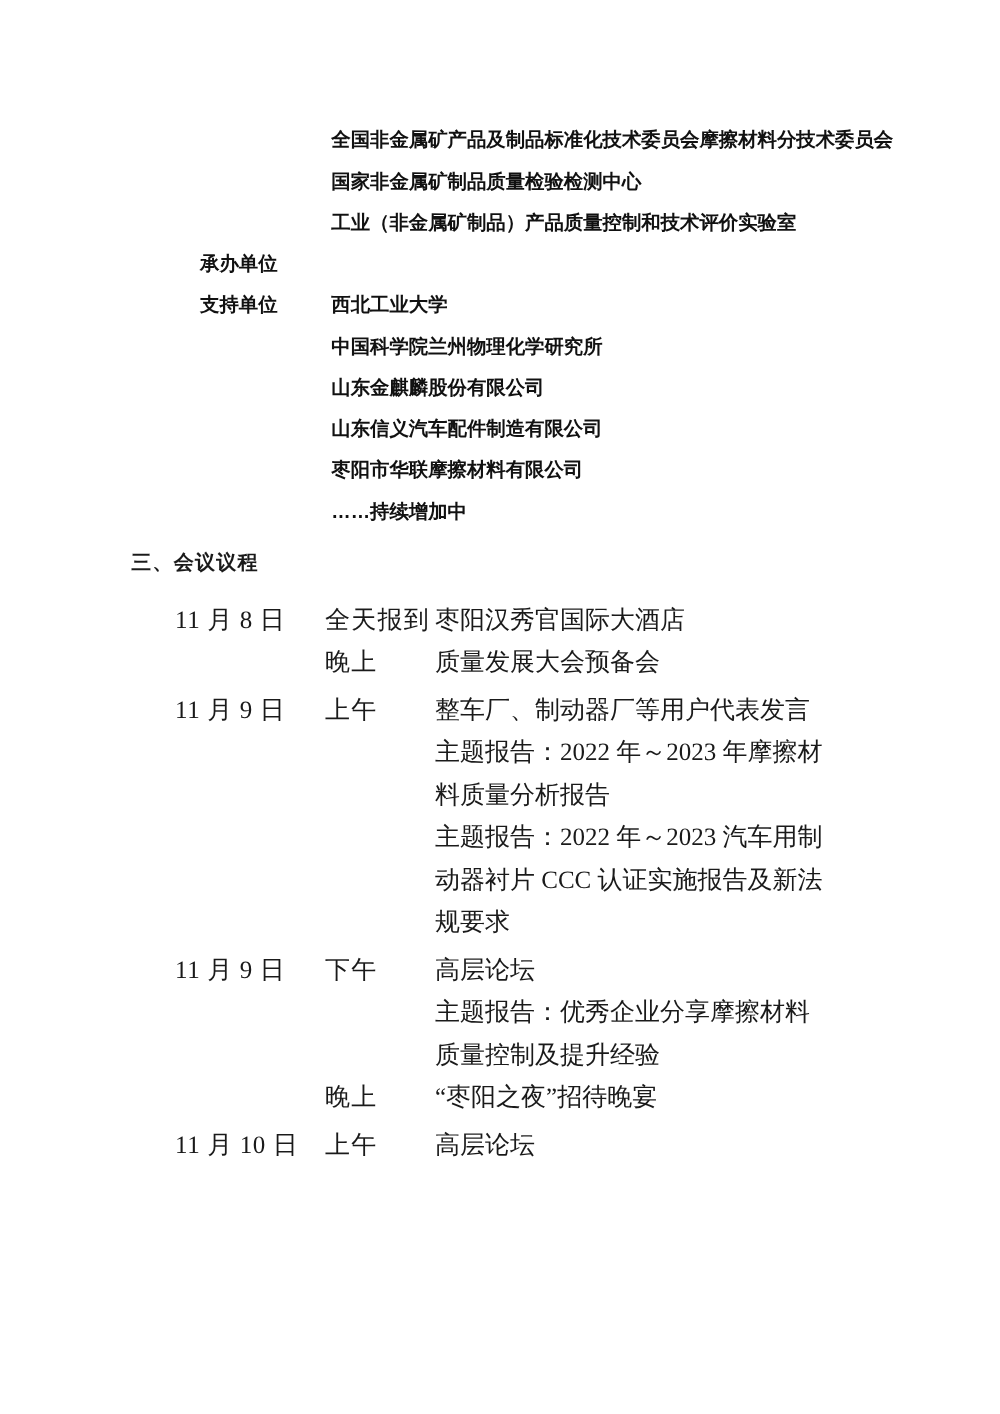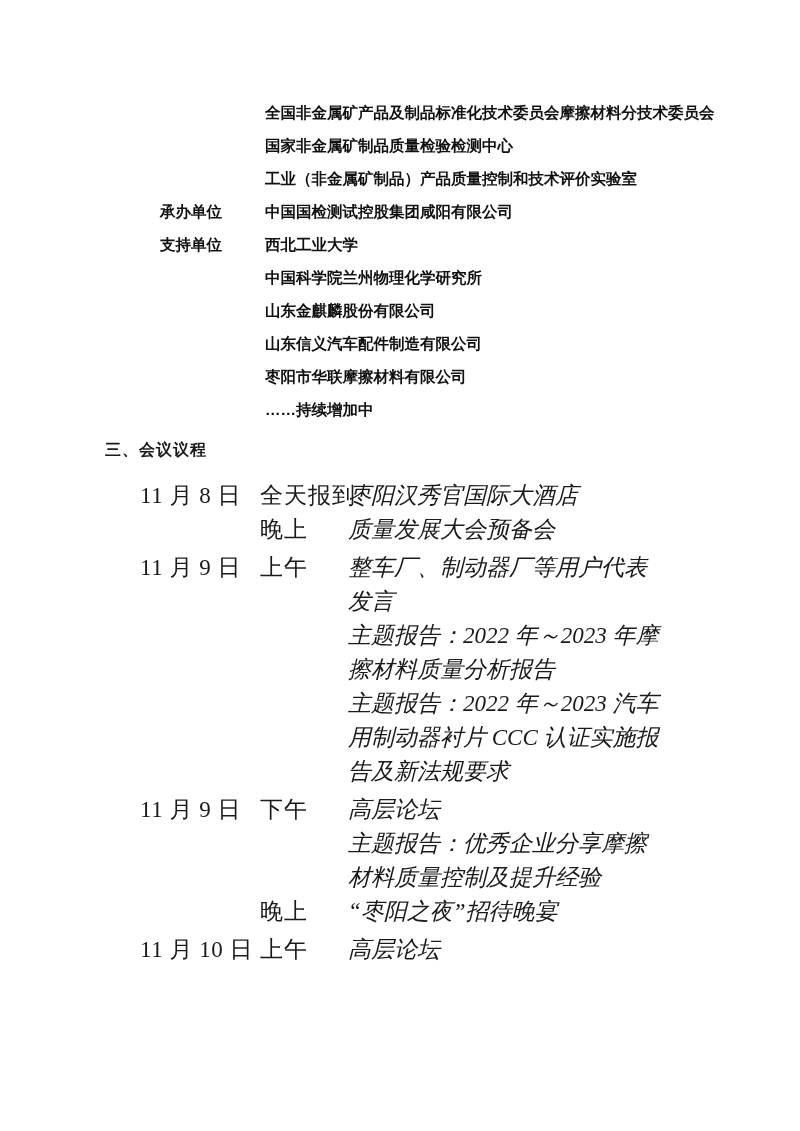--- a/index.html
+++ b/index.html
@@ -55,21 +55,21 @@
     font-weight: bold;
     font-size: 16px;
     margin-left: 45px;
     margin-top: 14px;
     margin-bottom: 18px;
     letter-spacing: 1px;
   }
 
   
   .agenda {
-    font-size: 23px;
+    font-size: 20px;
     line-height: 34px;
   }
   .agenda-group {
     display: flex;
     align-items: flex-start;
     margin-top: 2px;
   }
   .agenda-group + .agenda-group {
     margin-top: 4px;
   }
@@ -84,21 +84,20 @@
     width: 88px;
     min-width: 88px;
     white-space: nowrap;
     letter-spacing: 1px;
   }
   .col-items {
     flex: 1;
   }
   .agenda-line {
     white-space: pre-wrap;
-    font-style: italic;
   }
   .sub-row {
     display: flex;
     align-items: flex-start;
   }
 </style>
 </head>
 <body>
 
 <div class="page">
@@ -111,21 +110,20 @@
     <div class="org-row">
       <span class="org-label empty"></span>
       <span class="org-text">国家非金属矿制品质量检验检测中心</span>
     </div>
     <div class="org-row">
       <span class="org-label empty"></span>
       <span class="org-text">工业（非金属矿制品）产品质量控制和技术评价实验室</span>
     </div>
     <div class="org-row">
       <span class="org-label">承办单位</span>
-      <span class="org-text">中国国检测试控股集团咸阳有限公司</span>
     </div>
     <div class="org-row">
       <span class="org-label">支持单位</span>
       <span class="org-text">西北工业大学</span>
     </div>
     <div class="org-row">
       <span class="org-label empty"></span>
       <span class="org-text">中国科学院兰州物理化学研究所</span>
     </div>
     <div class="org-row">

